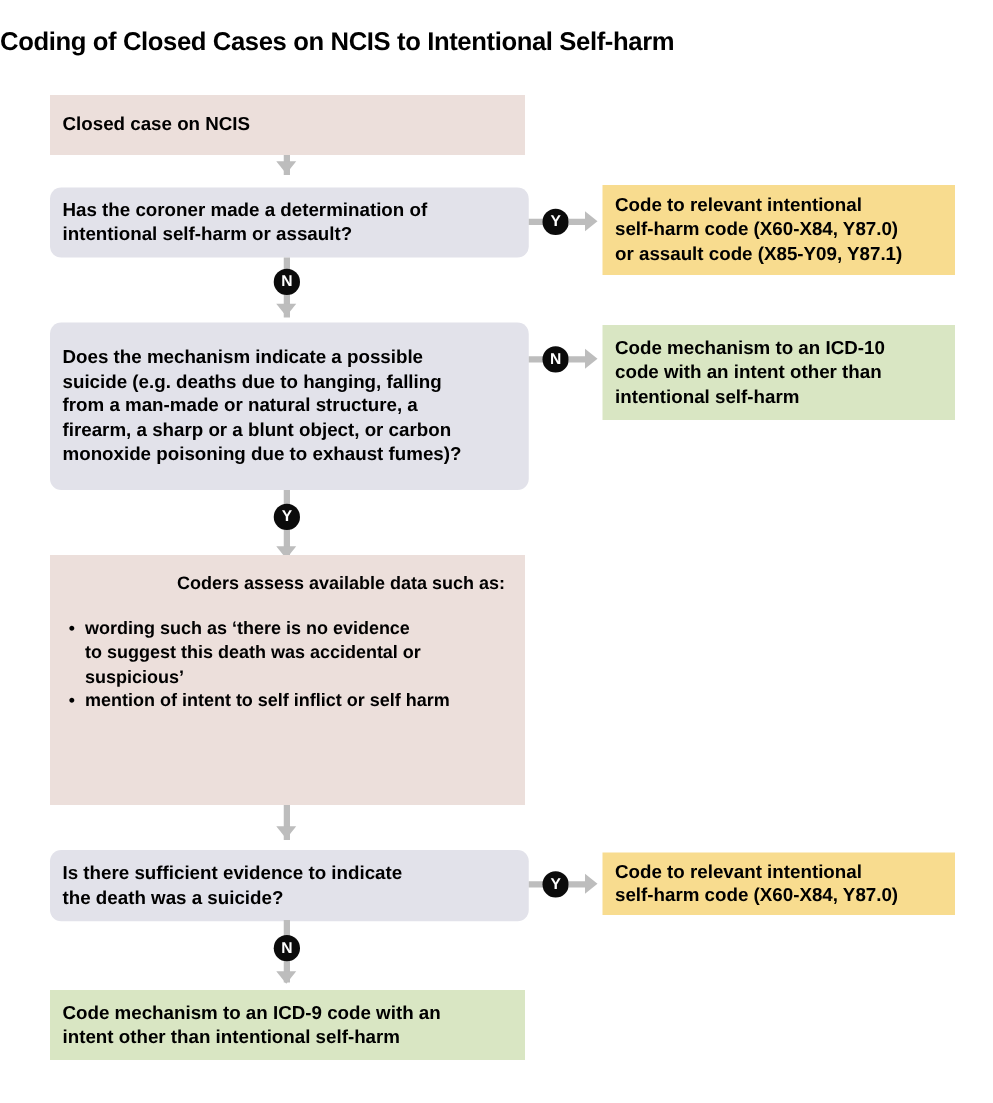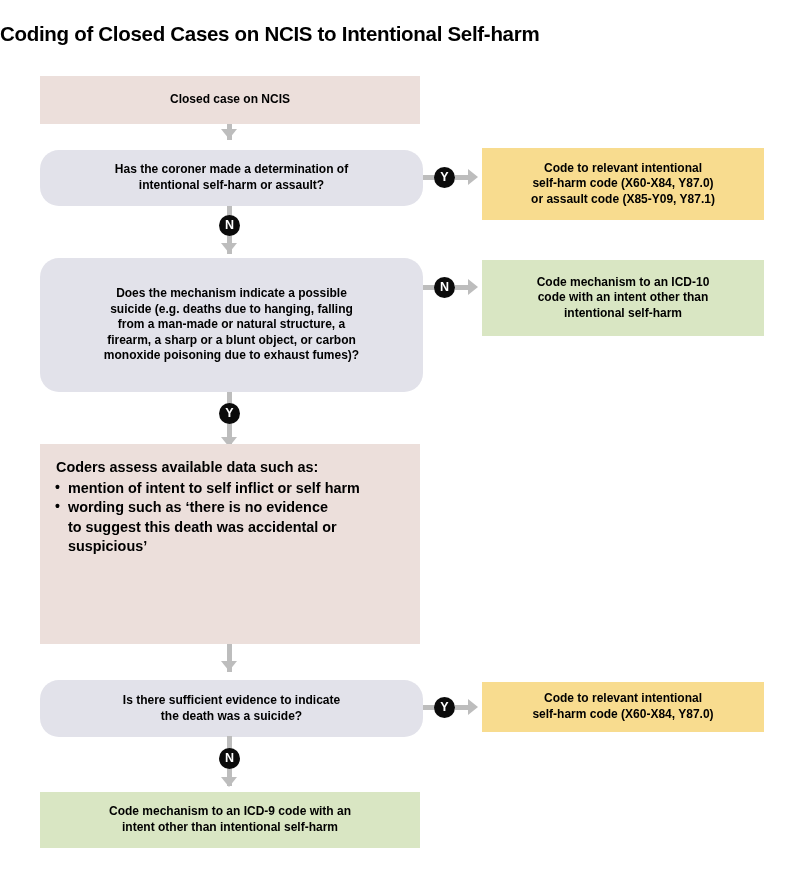--- a/index.html
+++ b/index.html
@@ -35,43 +35,42 @@
     color: #000000;
   }
 
   
   .node {
     position: absolute;
     box-sizing: border-box;
     display: flex;
     align-items: center;
     justify-content: center;
-    text-align: center;
-    font-size: 12px;
+    font-size: 15px;
     font-weight: bold;
     line-height: 1.30;
     color: #000000;
     padding: 6px 10px;
   }
   .node .txt { width: 100%; white-space: pre-line; }
 
   .node.pink   { background: #ecdfdb; }
-  .node.lav    { background: #e2e2ea; border-radius: 19px; }
+  .node.lav    { background: #e2e2ea; border-radius: 9px; }
   .node.yellow { background: #f8dc8f; }
   .node.green  { background: #d9e6c3; }
 
   
   .node.bullets {
     display: block;
     text-align: left;
     padding: 14px 16px 14px 14px;
     font-size: 14.4px;
     line-height: 1.36;
   }
-  .node.bullets .lead { margin: 0 0 1px 2px; }
+  .node.bullets .lead { margin: 0 0 16px 2px; text-align: right; }
   .node.bullets ul {
     margin: 0;
     padding: 0;
     list-style: none;
   }
   .node.bullets li {
     position: relative;
     padding-left: 14px;
     margin: 0;
   }
@@ -175,24 +174,24 @@
 intentional self-harm</span>
   </div>
 
   <div class="vline" style="left:227px; top:392px; height:56px;"></div>
   <div class="badge" style="left:219px; top:403px;">Y</div>
   <div class="varrow" style="left:221px; top:437px;"></div>
 
   <div class="node pink bullets" style="left:40px; top:444px; width:380px; height:200px;">
     <div class="lead">Coders assess available data such as:</div>
     <ul>
-      <li style="white-space:pre-line;">mention of intent to self inflict or self harm</li>
       <li style="white-space:pre-line;">wording such as ‘there is no evidence
 to suggest this death was accidental or
 suspicious’</li>
+      <li style="white-space:pre-line;">mention of intent to self inflict or self harm</li>
     </ul>
   </div>
 
   <div class="vline" style="left:227px; top:644px; height:28px;"></div>
   <div class="varrow" style="left:221px; top:661px;"></div>
 
   <div class="node lav" style="left:40px; top:680px; width:383px; height:57px;">
     <span class="txt">Is there sufficient evidence to indicate
 the death was a suicide?</span>
   </div>

